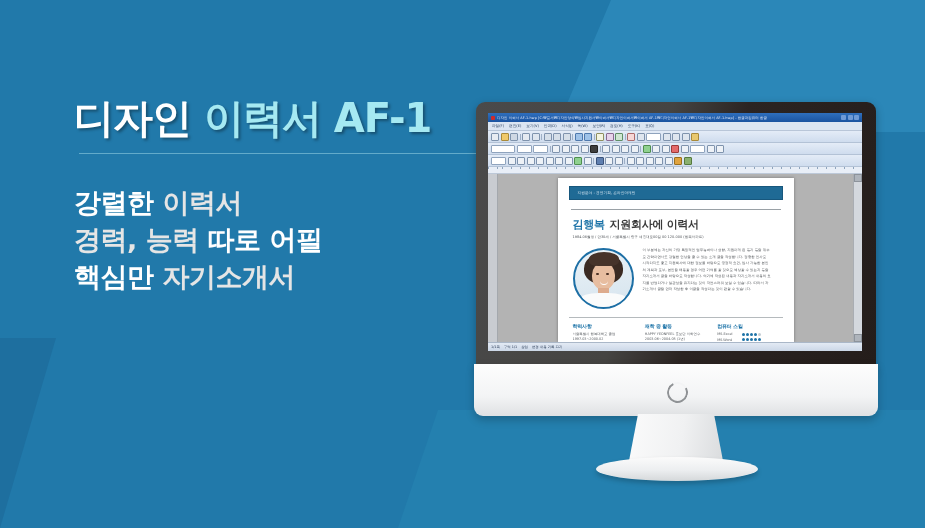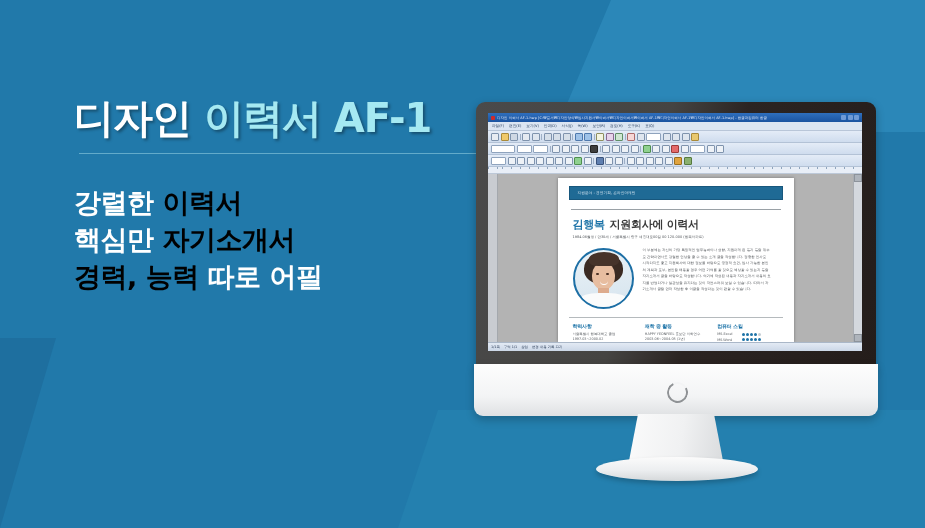--- a/index.html
+++ b/index.html
@@ -41,21 +41,21 @@
   .rule{
     width:398px;height:1px;background:#6fb4d0;opacity:.85;
     margin:12px 0 0 5px;
   }
   .sub{
     margin-top:30px;
     font-size:27px;font-weight:700;line-height:1.38;
     letter-spacing:-.5px;white-space:nowrap;
   }
   .sub .w{color:#ffffff;}
-  .sub .g{color:#000000;}
+  .sub .g{color:#e5e5e5;}
   .desc{
     margin-top:26px;
     font-size:16px;font-weight:400;line-height:1.78;
     color:#eaf5fb;letter-spacing:-.4px;white-space:nowrap;
   }
 
   
   #monitor{position:absolute;left:476px;top:102px;width:402px;height:306px;}
   .mon-bezel{
     position:absolute;left:0;top:0;width:400px;height:268px;
@@ -207,24 +207,24 @@
       <span class="w">디자인 </span><span class="c">이력서 AF-1</span>
     </div>
 
     <div class="rule"></div>
 
     <div class="sub">
       <div>
         <span class="w">강렬한 </span><span class="g">이력서</span><span class="w"></span>
       </div>
       <div>
-        <span class="w">핵심만 </span><span class="g">자기소개서</span><span class="w"></span>
+        <span class="w"></span><span class="g">경력, 능력</span><span class="w"> 따로 어필</span>
       </div>
       <div>
-        <span class="w"></span><span class="g">경력, 능력</span><span class="w"> 따로 어필</span>
+        <span class="w">핵심만 </span><span class="g">자기소개서</span><span class="w"></span>
       </div>
     </div>
 
 
   </div>
 
   <div id="monitor">
 
     <div class="mon-bezel">
       <div class="mon-screen">

